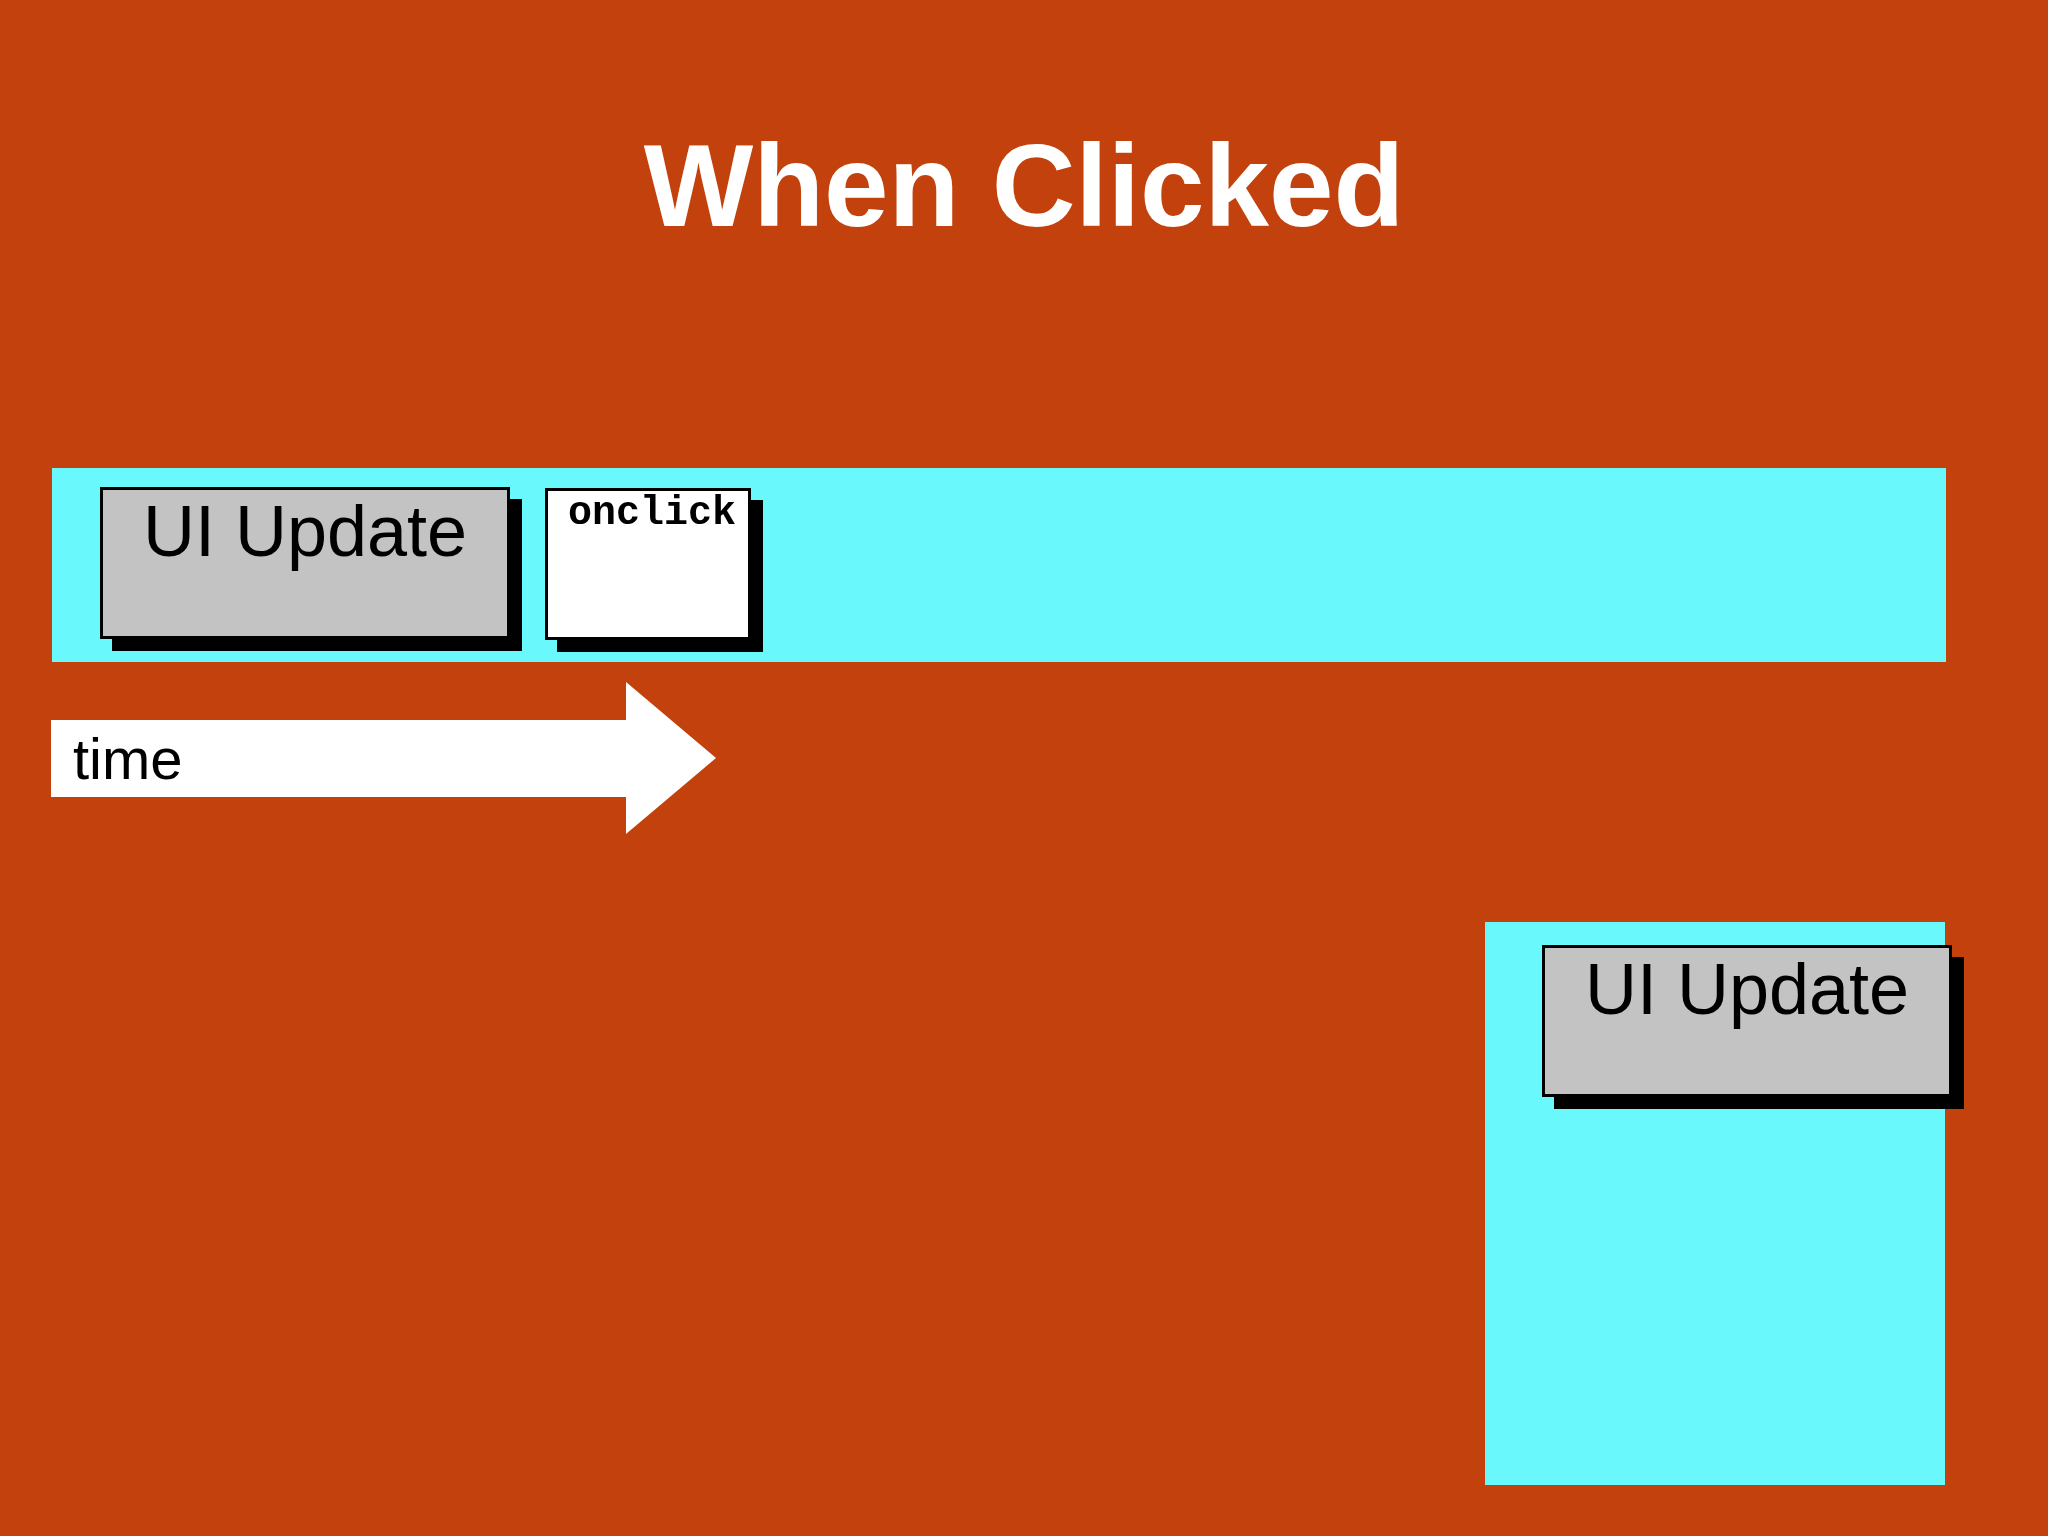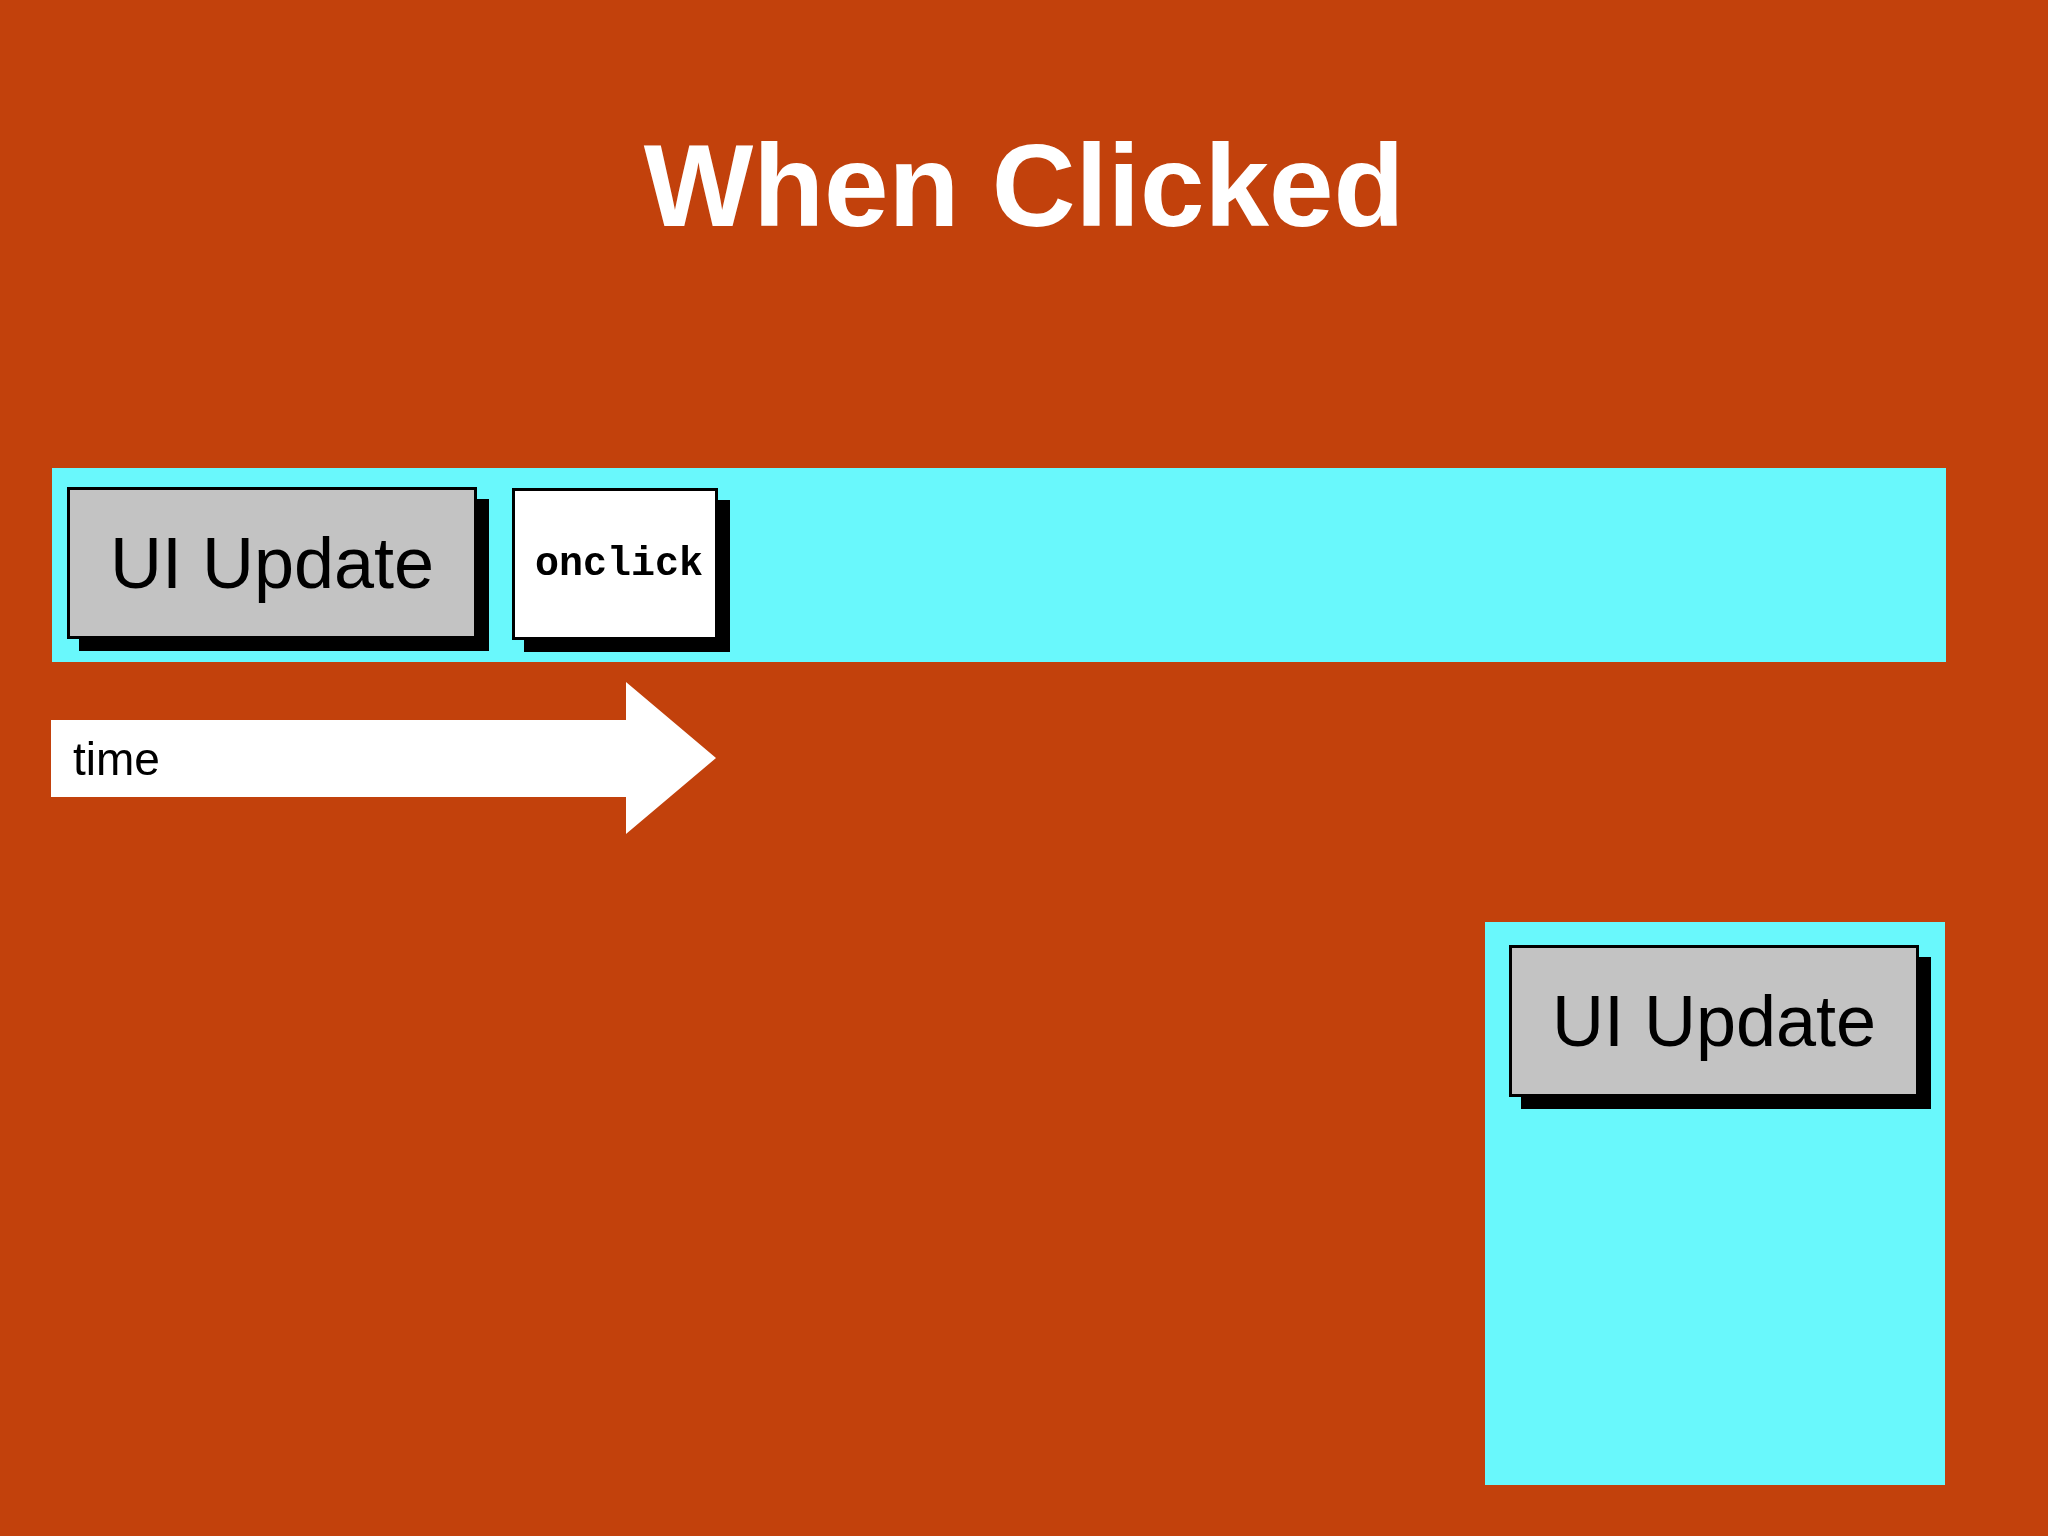--- a/index.html
+++ b/index.html
@@ -34,24 +34,24 @@
     top: 468px;
     width: 1894px;
     height: 194px;
     background: #69f8fc;
   }
   .box {
     position: absolute;
     border: 3px solid #000000;
     box-shadow: 12px 12px 0 0 #000000;
     display: flex;
-    align-items: center;
     justify-content: center;
     box-sizing: border-box;
     color: #000000;
+    margin-left: 33px;
   }
   .box-gray { background: #c3c3c3; }
   .box-white { background: #ffffff; padding-left: 8px; }
   .ui-update-1 {
     left: 15px;
     top: 19px;
     width: 410px;
     height: 152px;
     font-size: 72px;
   }
@@ -78,21 +78,21 @@
     display: block;
   }
   .time-arrow-label {
     position: absolute;
     left: 22px;
     top: 38px;
     height: 77px;
     display: flex;
     align-items: center;
     color: #000000;
-    font-size: 46px;
+    font-size: 58px;
     line-height: 1;
   }
   .later-block {
     position: absolute;
     left: 1485px;
     top: 922px;
     width: 460px;
     height: 563px;
     background: #69f8fc;
   }

